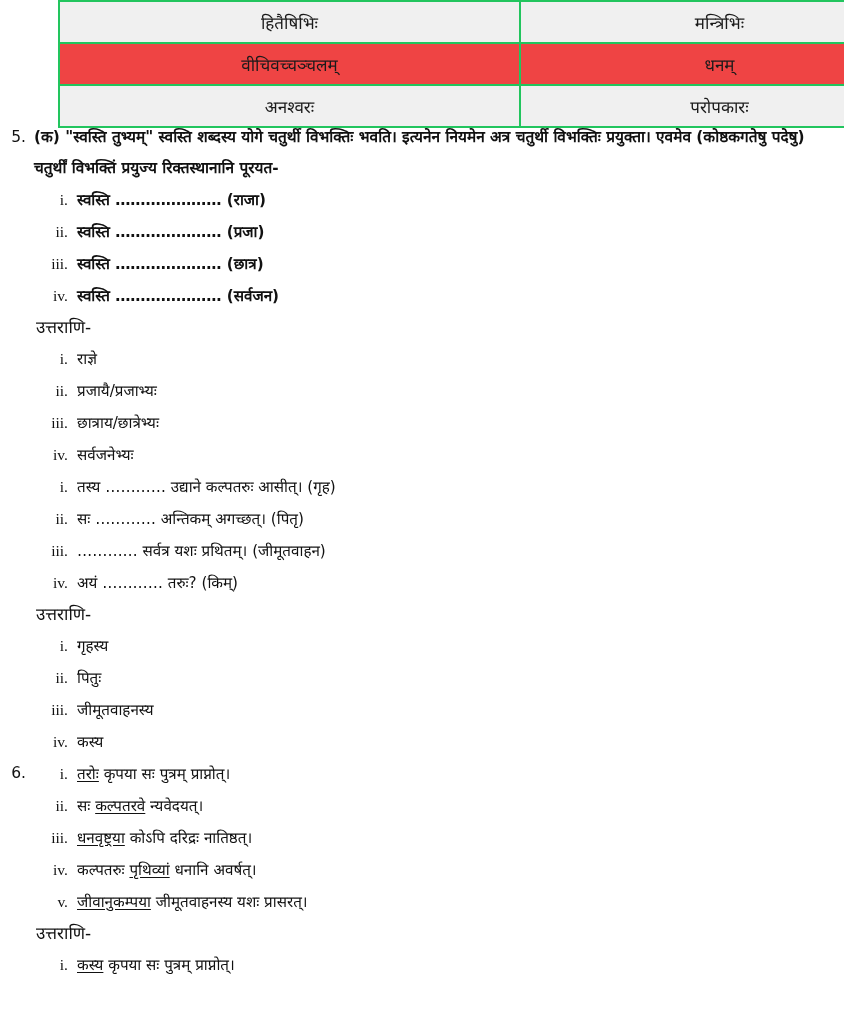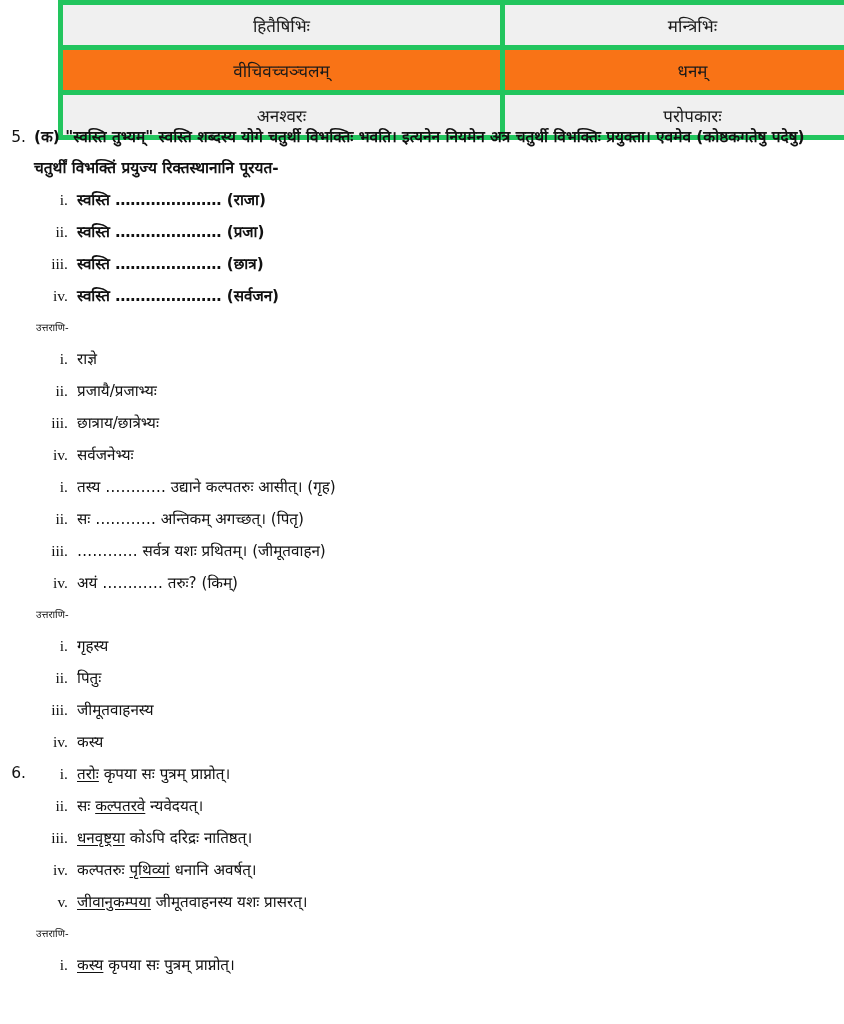--- a/index.html
+++ b/index.html
@@ -24,34 +24,34 @@
   
   .vocab-table {
     position: absolute;
     left: 58px;
     top: 0px;
     width: 772px;
     border-collapse: collapse;
     table-layout: fixed;
   }
   .vocab-table td {
-    border: 5px solid #22c55e;
+    border: 2px solid #22c55e;
     height: 36px;
     text-align: center;
     vertical-align: middle;
     font-size: 17px;
     font-family: Liberation Serif, serif;
     color: #1a1a1a;
-    padding: 2px 10px;
+    padding: 2px 21px;
   }
   .vocab-table tr.shade td {
     background: #f0f0f0;
   }
   .vocab-table tr.plain td {
-    background: #f97316;
+    background: #ef4444;
   }
   .vocab-table td.col-left  { width: 417px; }
   .vocab-table td.col-right { width: 355px; }
 
   
   .content {
     position: absolute;
     left: 0;
     top: 122px;
     width: 844px;
@@ -93,21 +93,21 @@
     font-family: "DejaVu Sans", "Liberation Sans", sans-serif;
     font-size: 15.4px;
     line-height: 31px;
     font-weight: bold;
     color: #111;
     margin-left: 0;
   }
 
   .ans-label {
     font-family: "DejaVu Sans", "Liberation Sans", sans-serif;
-    font-size: 10px;
+    font-size: 17px;
     line-height: 31px;
     color: #111;
     margin-left: 2px;
   }
 
   ol.roman {
     list-style: none;
     margin: 0;
     padding: 0;
   }

